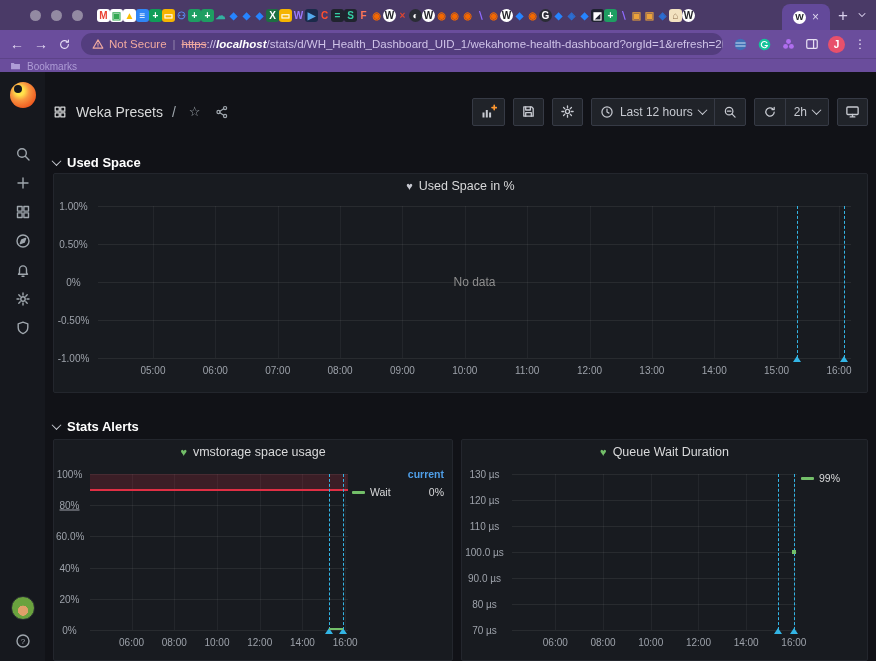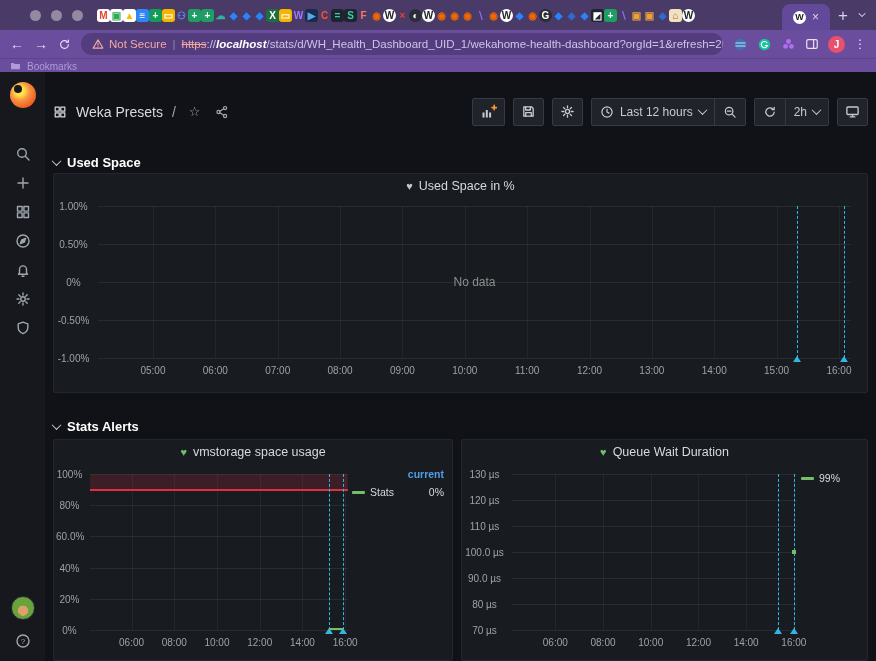--- a/index.html
+++ b/index.html
@@ -444,21 +444,21 @@
         <div class="panel-title">
           <span class="heart" style="color: rgb(115, 191, 105);">♥</span>
           <span>vmstorage space usage</span>
         </div>
         <div class="panel-body">
           <div class="chart" id="chart-vm">
               <div class="plot">
                 <div class="gl-h" style="top: 0%;"></div>
                 <div class="ytick" style="left: -34px; width: 27px; top: 0%;">100%</div>
                 <div class="gl-h" style="top: 20%;"></div>
-                <div class="ytick" style="left: -34px; width: 27px; top: 20%;">80%</div>
+                <div class="ytick" style="left: -34px; width: 27px; top: 20%; text-decoration: underline;">80%</div>
                 <div class="gl-h" style="top: 40%;"></div>
                 <div class="ytick" style="left: -34px; width: 27px; top: 40%;">60.0%</div>
                 <div class="gl-h" style="top: 60%;"></div>
                 <div class="ytick" style="left: -34px; width: 27px; top: 60%;">40%</div>
                 <div class="gl-h" style="top: 80%;"></div>
                 <div class="ytick" style="left: -34px; width: 27px; top: 80%;">20%</div>
                 <div class="gl-h" style="top: 100%;"></div>
                 <div class="ytick" style="left: -34px; width: 27px; top: 100%;">0%</div>
                 <div class="gl-v" style="left: 16.1%;"></div>
                 <div class="xtick" style="left: 16.1%;">06:00</div>
@@ -478,21 +478,21 @@
                 <div class="ann-tri" style="left: 92.69%; border-bottom-color: rgb(51, 181, 229);"></div>
                 <div class="ann" style="left: 98.21%; border-left-color: rgb(51, 181, 229);"></div>
                 <div class="ann-tri" style="left: 98.21%; border-bottom-color: rgb(51, 181, 229);"></div>
                 <div class="seg-line" style="left: 92.69%; width: 5.52%; top: calc(100% - 2px); background: rgb(115, 191, 105);"></div>
               </div>
             </div>
           <div class="legend-vm">
             <div class="lhead" style="color: rgb(79, 159, 232);">current</div>
             <div class="lrow">
               <span class="lmark" style="background: rgb(115, 191, 105);"></span>
-              <span>Stats</span>
+              <span>Wait</span>
               <span class="lval">0%</span>
             </div>
           </div>
         </div>
       </section>
 
       <section class="panel panel-q">
         <div class="panel-title">
           <span class="heart" style="color: rgb(115, 191, 105);">♥</span>
           <span>Queue Wait Duration</span>

